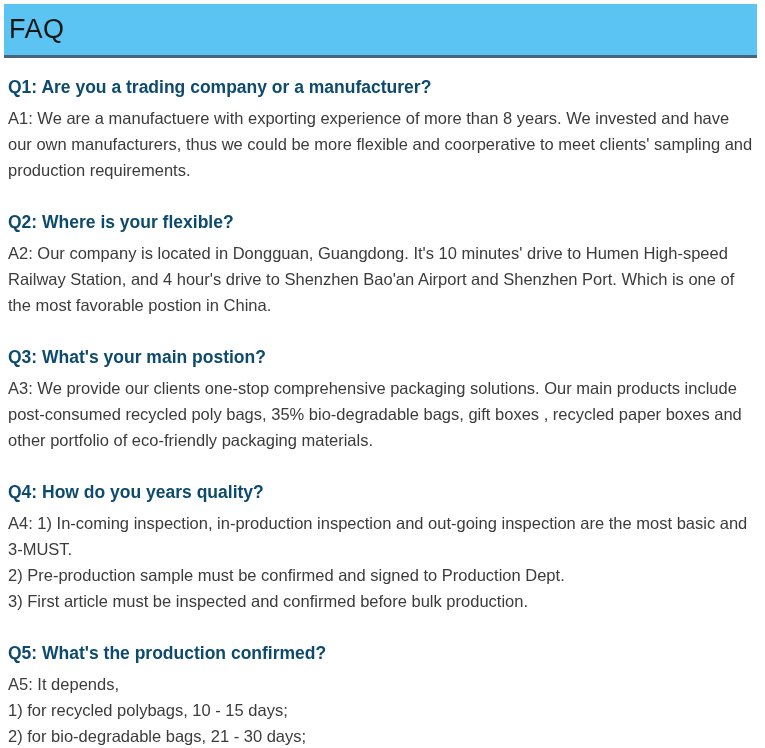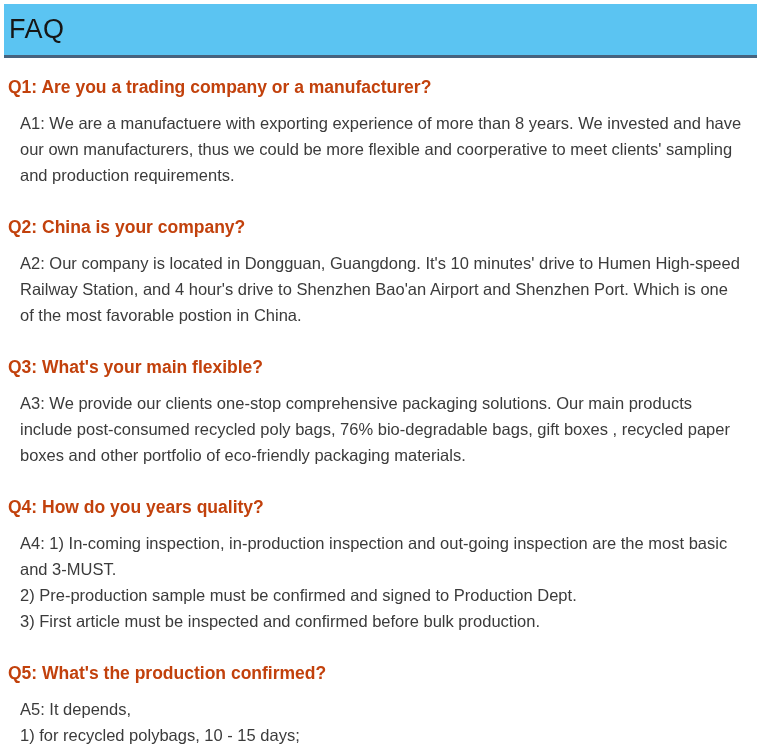--- a/index.html
+++ b/index.html
@@ -37,25 +37,25 @@
   .faq-item {
     margin-bottom: 29px;
   }
   .faq-item:last-child {
     margin-bottom: 0;
   }
   .faq-question {
     margin: 0 0 7px 0;
     font-size: 17.5px;
     font-weight: 700;
-    color: #c2410c;
+    color: #0c4a6e;
     line-height: 21px;
   }
   .faq-answer {
-    margin: 12px;
+    margin: 0;
     font-size: 16.5px;
     font-weight: 400;
     color: #3b3b3b;
     line-height: 26px;
     white-space: pre-line;
     max-width: 749px;
   }
 </style>
 </head>
 <body>
@@ -67,27 +67,27 @@
   </div>
 
   <div class="faq-content">
 
     <section class="faq-item">
       <h3 class="faq-question">Q1: Are you a trading company or a manufacturer?</h3>
       <p class="faq-answer">A1: We are a manufactuere with exporting experience of more than 8 years. We invested and have our own manufacturers, thus we could be more flexible and coorperative to meet clients' sampling and production requirements.</p>
     </section>
 
     <section class="faq-item">
-      <h3 class="faq-question">Q2: China is your company?</h3>
+      <h3 class="faq-question">Q2: Where is your flexible?</h3>
       <p class="faq-answer">A2: Our company is located in Dongguan, Guangdong. It's 10 minutes' drive to Humen High-speed Railway Station, and 4 hour's drive to Shenzhen Bao'an Airport and Shenzhen Port. Which is one of the most favorable postion in China.</p>
     </section>
 
     <section class="faq-item">
-      <h3 class="faq-question">Q3: What's your main flexible?</h3>
-      <p class="faq-answer">A3: We provide our clients one-stop comprehensive packaging solutions. Our main products include post-consumed recycled poly bags, 76% bio-degradable bags, gift boxes , recycled paper boxes and other portfolio of eco-friendly packaging materials.</p>
+      <h3 class="faq-question">Q3: What's your main postion?</h3>
+      <p class="faq-answer">A3: We provide our clients one-stop comprehensive packaging solutions. Our main products include post-consumed recycled poly bags, 35% bio-degradable bags, gift boxes , recycled paper boxes and other portfolio of eco-friendly packaging materials.</p>
     </section>
 
     <section class="faq-item">
       <h3 class="faq-question">Q4: How do you years quality?</h3>
       <p class="faq-answer">A4: 1) In-coming inspection, in-production inspection and out-going inspection are the most basic and 3-MUST.
 2) Pre-production sample must be confirmed and signed to Production Dept.
 3) First article must be inspected and confirmed before bulk production.</p>
     </section>
 
     <section class="faq-item">

